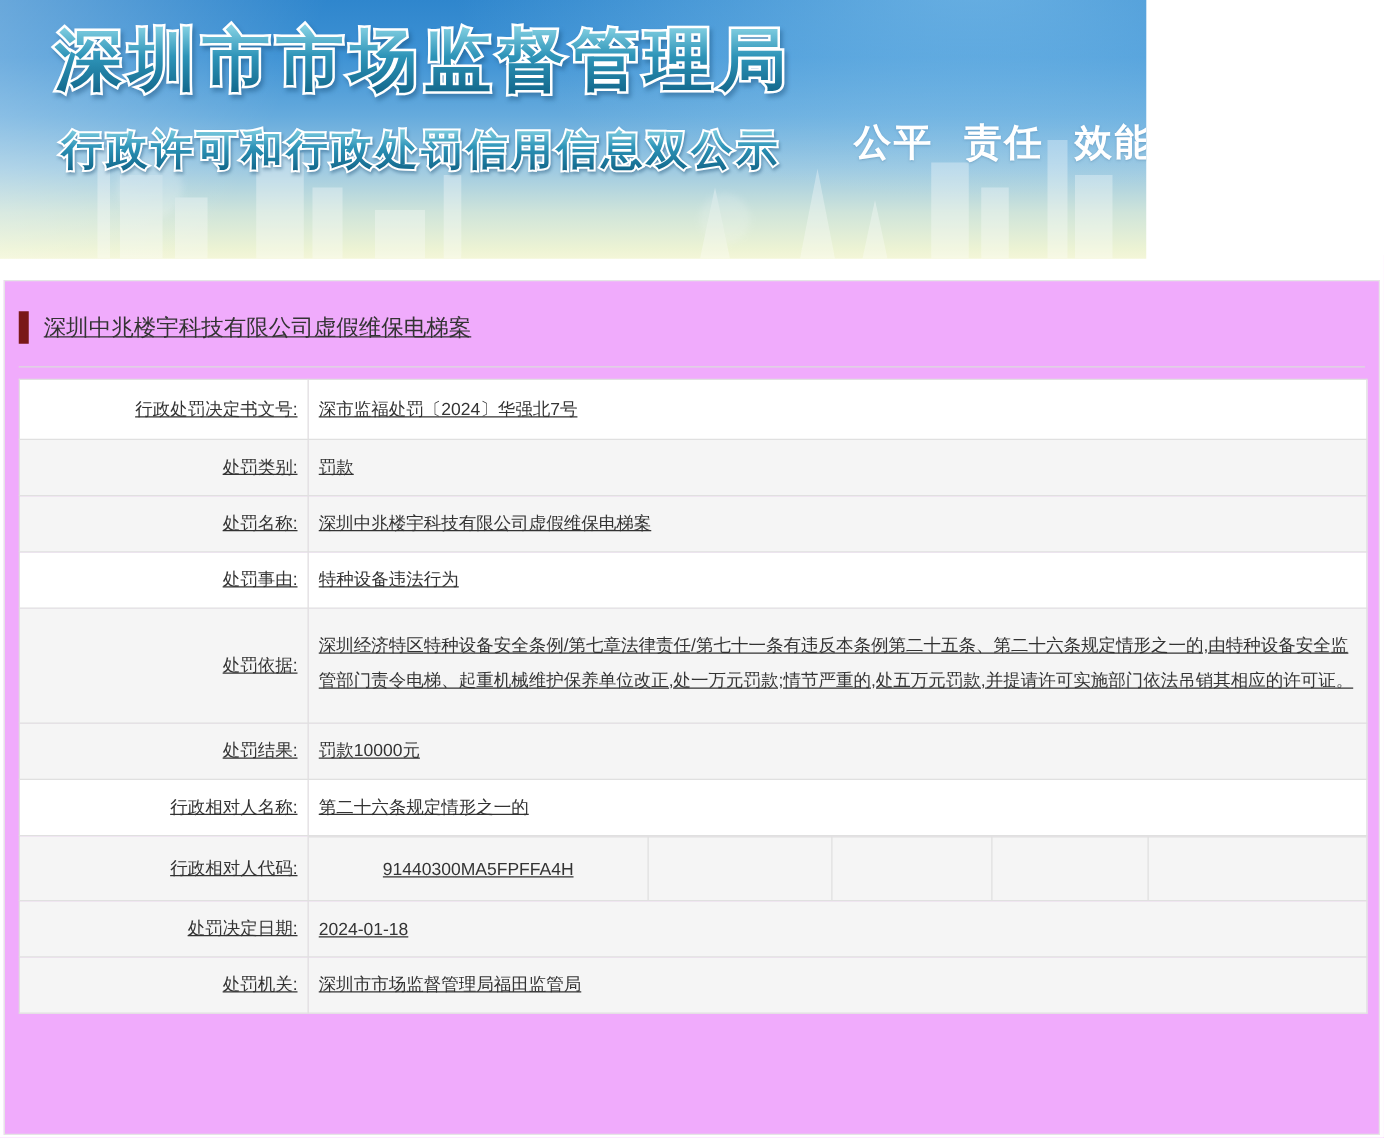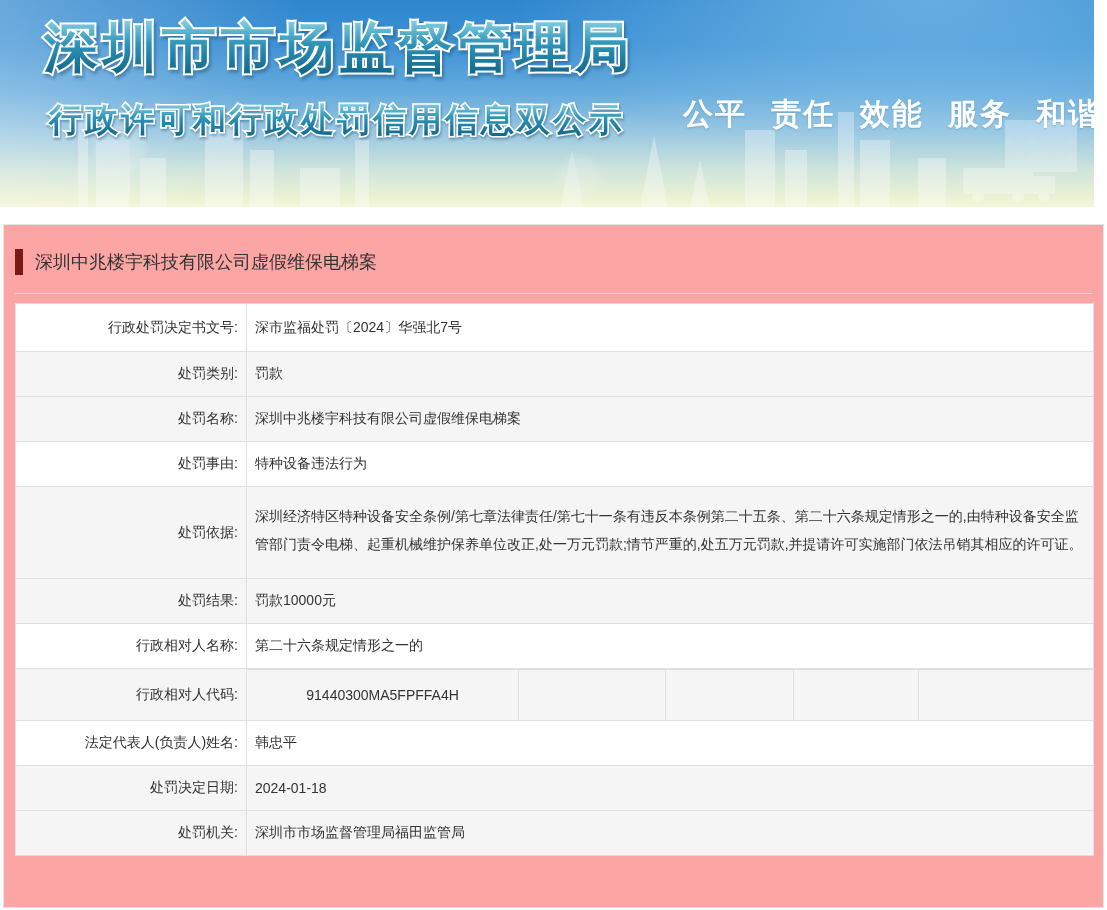--- a/index.html
+++ b/index.html
@@ -12,21 +12,21 @@
   *{margin:0;padding:0;}
   html,body{background:#ffffff;}
   body{
     width:1107px;height:910px;overflow:hidden;
     font-family:"Liberation Sans","DejaVu Sans",sans-serif;
     color:var(--text-color);
   }
 
   
   .banner{
-    position:relative;width:1094px;height:207px;overflow:hidden;
+    position:relative;width:917px;height:207px;overflow:hidden;
     background:linear-gradient(180deg,#2f86cd 0%,#3e92d4 22%,#66abdd 45%,#9cc9e2 65%,#cfe4da 82%,#ecf3d4 96%,#f4f6d8 100%);
   }
   .banner::before{
     content:"";position:absolute;inset:0;
     background:linear-gradient(115deg,rgba(255,255,255,.28) 0%,rgba(255,255,255,0) 26%),
                radial-gradient(ellipse 600px 260px at 85% -10%,rgba(180,230,255,.45),rgba(180,230,255,0) 70%);
     pointer-events:none;
   }
   .banner-svg{position:absolute;left:0;top:0;}
   .banner-title-text{
@@ -42,24 +42,25 @@
   }
   .slogan-en{
     margin-top:6px;font-size:14.5px;font-weight:bold;letter-spacing:.5px;word-spacing:6px;
     color:rgba(255,255,255,.95);white-space:nowrap;
   }
 
   
   .container{
     margin:17px 3px 0 3px;
     border:1px solid var(--container-border);
-    background:#fca5a5;
+    background:#f0abfc;
     min-height:684px;
     padding:22px 10px 0 10px;
     box-sizing:border-box;
+    text-decoration:underline;
   }
   .case-title-row{display:flex;align-items:center;padding-left:1px;}
   .accent-bar{
     width:8px;height:26px;background:var(--accent-red);
     display:inline-block;margin-right:12px;flex:0 0 auto;
   }
   .case-title{
     font-size:18px;font-weight:400;color:var(--text-color);line-height:30px;
   }
   .title-divider{
@@ -209,24 +210,20 @@
                 <td class="c1"></td>
                 <td class="c2"></td>
                 <td class="c3"></td>
                 <td class="c4"></td>
               </tr>
             </tbody>
           </table>
         </td>
       </tr>
 
-      <tr class="plain">
-        <td class="lbl">法定代表人(负责人)姓名:</td>
-        <td class="val">韩忠平</td>
-      </tr>
       <tr class="shade">
         <td class="lbl">处罚决定日期:</td>
         <td class="val">2024-01-18</td>
       </tr>
       <tr class="shade">
         <td class="lbl">处罚机关:</td>
         <td class="val">深圳市市场监督管理局福田监管局</td>
       </tr>
     </tbody>
   </table>

